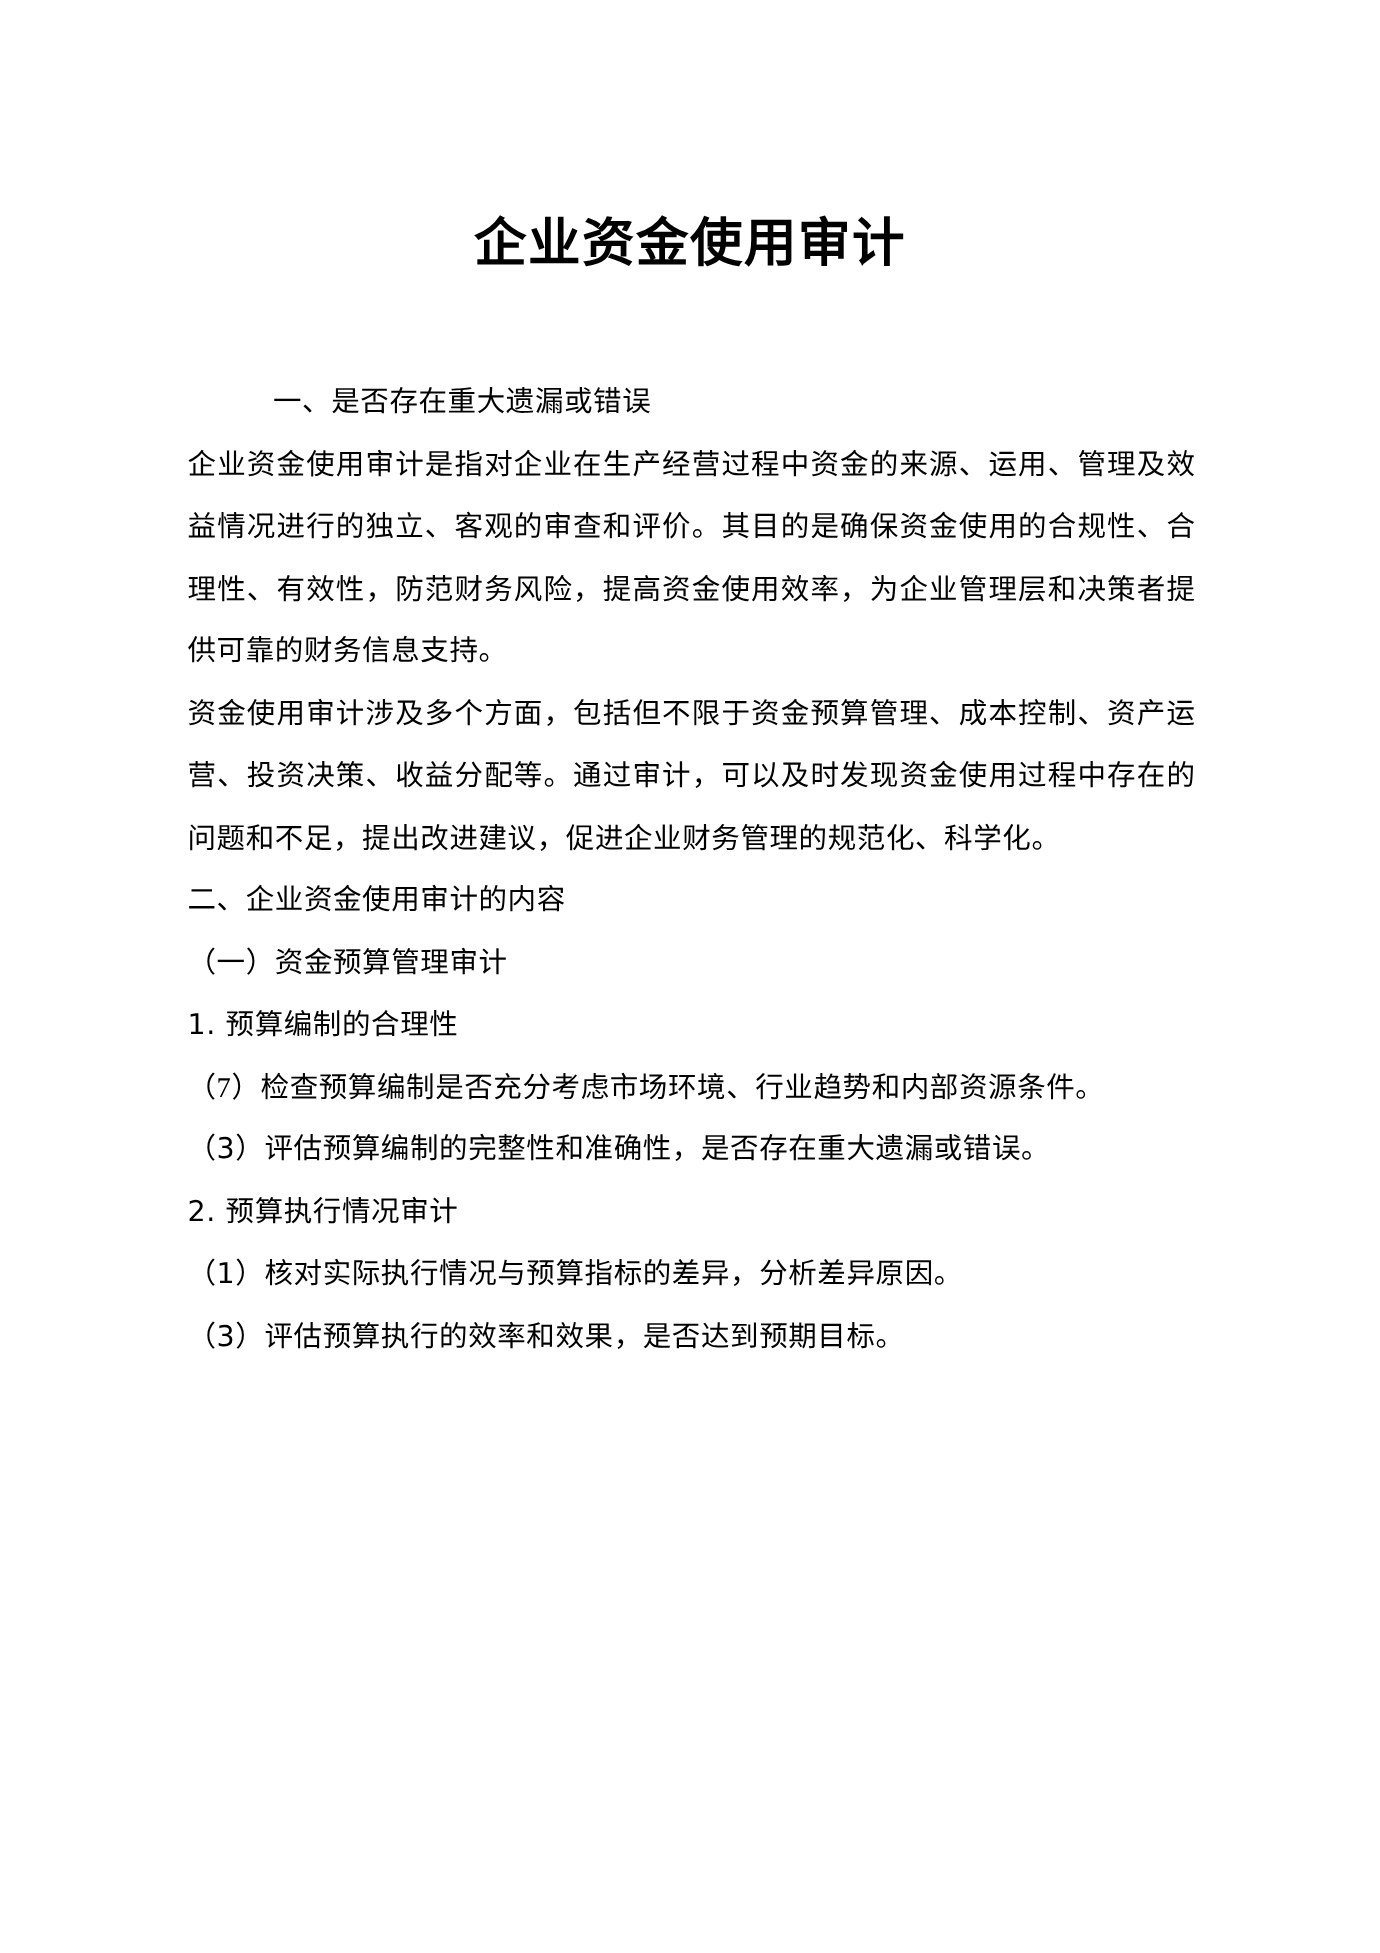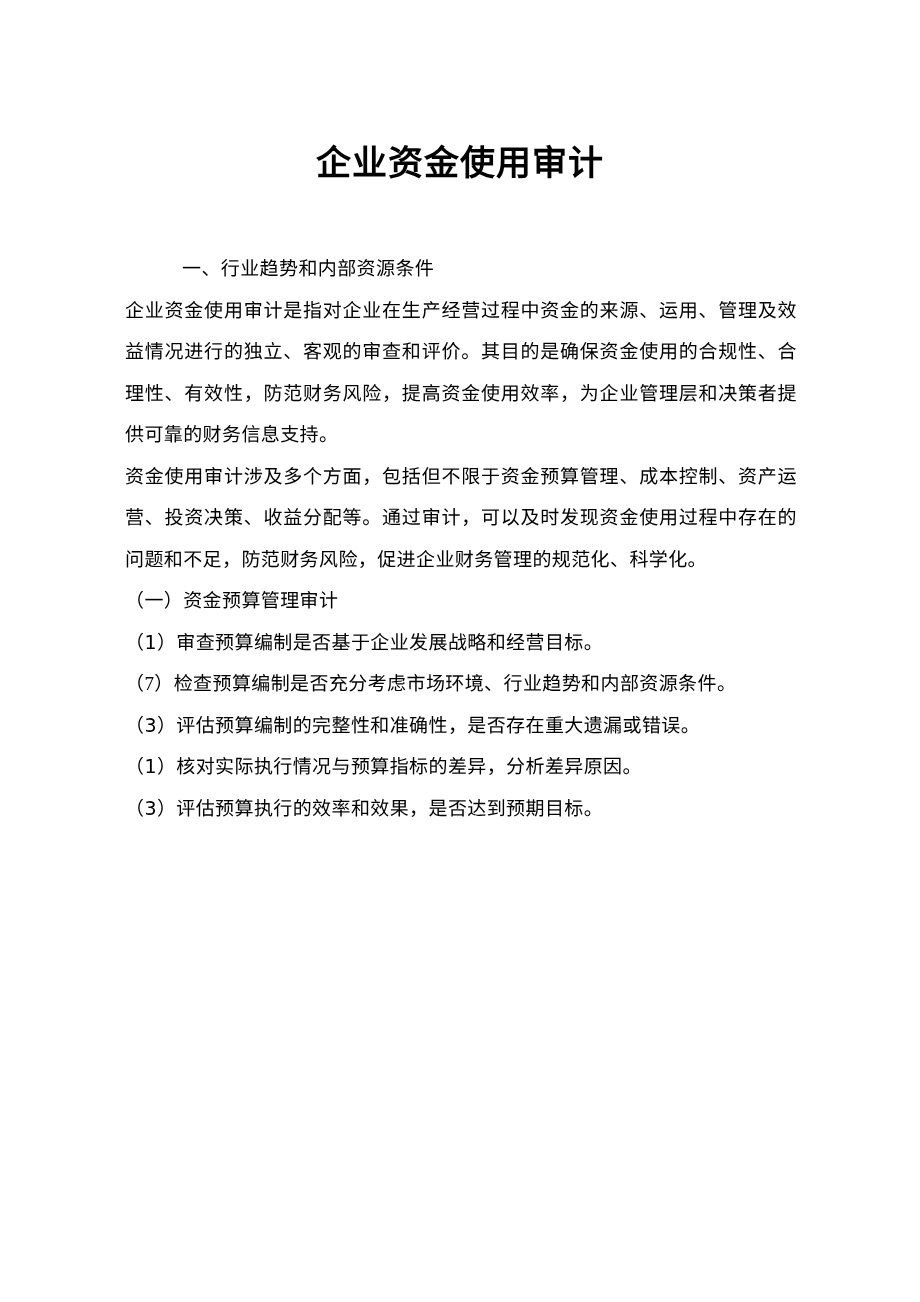--- a/index.html
+++ b/index.html
@@ -61,24 +61,26 @@
   }
 </style>
 </head>
 <body>
 
 <div class="page">
 
   <h1 class="doc-title">企业资金使用审计</h1>
 
   <div class="body-block">
-    <p class="para indent">一、行业趋势和内部资源条件</p>
+    <p class="para indent">一、是否存在重大遗漏或错误</p>
     <p class="para block">企业资金使用审计是指对企业在生产经营过程中资金的来源、运用、管理及效益情况进行的独立、客观的审查和评价。其目的是确保资金使用的合规性、合理性、有效性，防范财务风险，提高资金使用效率，为企业管理层和决策者提供可靠的财务信息支持。</p>
-    <p class="para block">资金使用审计涉及多个方面，包括但不限于资金预算管理、成本控制、资产运营、投资决策、收益分配等。通过审计，可以及时发现资金使用过程中存在的问题和不足，防范财务风险，促进企业财务管理的规范化、科学化。</p>
+    <p class="para block">资金使用审计涉及多个方面，包括但不限于资金预算管理、成本控制、资产运营、投资决策、收益分配等。通过审计，可以及时发现资金使用过程中存在的问题和不足，提出改进建议，促进企业财务管理的规范化、科学化。</p>
+    <p class="para">二、企业资金使用审计的内容</p>
     <p class="para">（一）资金预算管理审计</p>
-    <p class="para">（1）审查预算编制是否基于企业发展战略和经营目标。</p>
+    <p class="para">1. 预算编制的合理性</p>
     <p class="para block">（7）检查预算编制是否充分考虑市场环境、行业趋势和内部资源条件。</p>
     <p class="para">（3）评估预算编制的完整性和准确性，是否存在重大遗漏或错误。</p>
+    <p class="para">2. 预算执行情况审计</p>
     <p class="para">（1）核对实际执行情况与预算指标的差异，分析差异原因。</p>
     <p class="para">（3）评估预算执行的效率和效果，是否达到预期目标。</p>
   </div>
 
 </div>
 
 </body></html>

